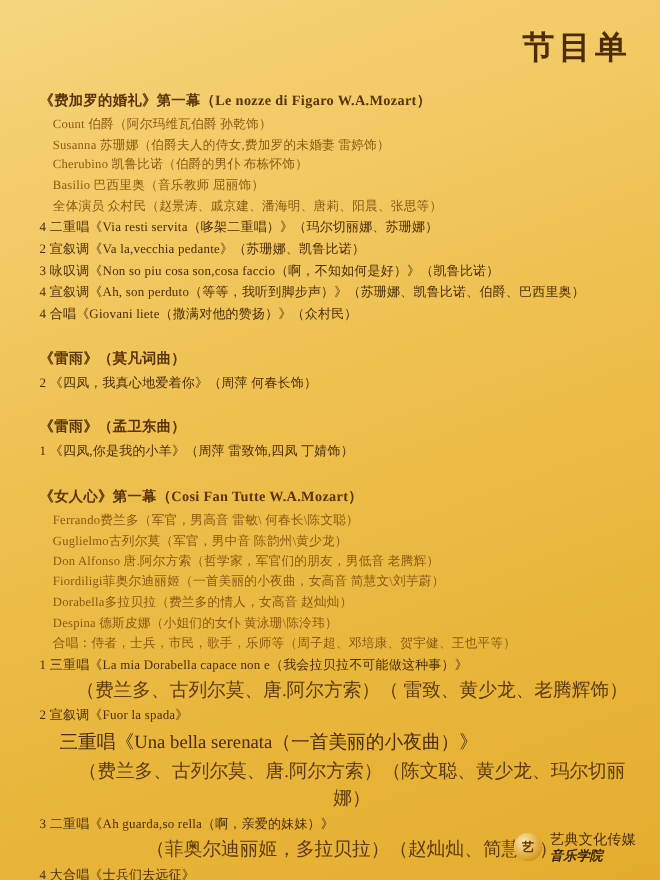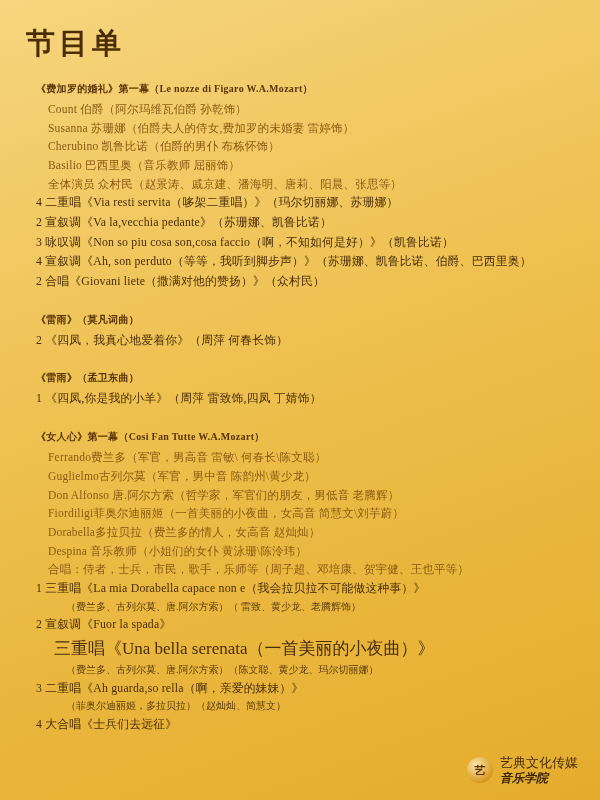--- a/index.html
+++ b/index.html
@@ -15,33 +15,33 @@
     color: #4a2d08;
   }
   #page {
     position: relative;
     width: 600px;
     height: 800px;
     box-sizing: border-box;
     padding: 18px 26px 10px 26px;
   }
   .title {
-    text-align: left;
+    text-align: right;
     font-size: 29px;
     font-weight: bold;
     letter-spacing: 4px;
     color: #4b2c05;
     margin: 6px 0 18px 0;
     font-family: "DejaVu Serif", "Liberation Serif", serif;
   }
   .section {
     margin-bottom: 12px;
   }
   .section-head {
-    font-size: 10px;
+    font-size: 13px;
     font-weight: bold;
     color: #5a3409;
     margin: 0 0 5px 10px;
     letter-spacing: 0.3px;
   }
   .cast-line {
     font-size: 11.5px;
     color: #8a5a12;
     margin: 0 0 2px 22px;
     letter-spacing: 0.2px;
@@ -54,24 +54,25 @@
     line-height: 1.5;
     letter-spacing: 0.2px;
   }
   .sub-line {
     font-size: 17px;
     color: #4a2d08;
     margin: 0 0 2px 28px;
     line-height: 1.5;
   }
   .sub-line2 {
-    font-size: 10px;
+    font-size: 17px;
     color: #5b3a10;
     margin: 0 0 2px 40px;
     line-height: 1.45;
+    text-align: center;
   }
   .gap { height: 10px; }
   .footer {
     position: absolute;
     right: 22px;
     bottom: 14px;
     display: flex;
     align-items: center;
     gap: 7px;
   }
@@ -115,21 +116,21 @@
     <div class="section-head">《费加罗的婚礼》第一幕（Le nozze di Figaro  W.A.Mozart）</div>
     <div class="cast-line">Count  伯爵（阿尔玛维瓦伯爵 孙乾饰）</div>
     <div class="cast-line">Susanna  苏珊娜（伯爵夫人的侍女,费加罗的未婚妻 雷婷饰）</div>
     <div class="cast-line">Cherubino  凯鲁比诺（伯爵的男仆 布栋怀饰）</div>
     <div class="cast-line">Basilio  巴西里奥（音乐教师 屈丽饰）</div>
     <div class="cast-line">全体演员  众村民（赵景涛、戚京建、潘海明、唐莉、阳晨、张思等）</div>
     <div class="num-line">4 二重唱《Via resti servita（哆架二重唱）》（玛尔切丽娜、苏珊娜）</div>
     <div class="num-line">2 宣叙调《Va la,vecchia pedante》（苏珊娜、凯鲁比诺）</div>
     <div class="num-line">3 咏叹调《Non so piu cosa son,cosa faccio（啊，不知如何是好）》（凯鲁比诺）</div>
     <div class="num-line">4 宣叙调《Ah, son perduto（等等，我听到脚步声）》（苏珊娜、凯鲁比诺、伯爵、巴西里奥）</div>
-    <div class="num-line">2 合唱《Giovani liete（撒满对他的赞扬）》（众村民）</div>
+    <div class="num-line">4 合唱《Giovani liete（撒满对他的赞扬）》（众村民）</div>
   </div>
 
   <div class="gap"></div>
 
   <div class="section">
     <div class="section-head">《雷雨》（莫凡词曲）</div>
     <div class="num-line">2 《四凤，我真心地爱着你》（周萍 何春长饰）</div>
   </div>
 
   <div class="gap"></div>
@@ -141,21 +142,21 @@
 
   <div class="gap"></div>
 
   <div class="section">
     <div class="section-head">《女人心》第一幕（Cosi Fan Tutte W.A.Mozart）</div>
     <div class="cast-line">Ferrando费兰多（军官，男高音  雷敏\ 何春长\陈文聪）</div>
     <div class="cast-line">Guglielmo古列尔莫（军官，男中音 陈韵州\黄少龙）</div>
     <div class="cast-line">Don Alfonso 唐.阿尔方索（哲学家，军官们的朋友，男低音  老腾辉）</div>
     <div class="cast-line">Fiordiligi菲奥尔迪丽姬（一首美丽的小夜曲，女高音  简慧文\刘芋蔚）</div>
     <div class="cast-line">Dorabella多拉贝拉（费兰多的情人，女高音  赵灿灿）</div>
-    <div class="cast-line">Despina 音乐教师（小姐们的女仆 黄泳珊\陈泠玮）</div>
+    <div class="cast-line">Despina 德斯皮娜（小姐们的女仆 黄泳珊\陈泠玮）</div>
     <div class="cast-line">合唱：侍者，士兵，市民，歌手，乐师等（周子超、邓培康、贺宇健、王也平等）</div>
 
     <div class="num-line">1 三重唱《La mia Dorabella capace non e（我会拉贝拉不可能做这种事）》</div>
     <div class="sub-line2">（费兰多、古列尔莫、唐.阿尔方索）（ 雷致、黄少龙、老腾辉饰）</div>
 
     <div class="num-line">2 宣叙调《Fuor la spada》</div>
     <div class="sub-line">三重唱《Una bella serenata（一首美丽的小夜曲）》</div>
     <div class="sub-line2">（费兰多、古列尔莫、唐.阿尔方索）（陈文聪、黄少龙、玛尔切丽娜）</div>
 
     <div class="num-line">3 二重唱《Ah guarda,so rella（啊，亲爱的妹妹）》</div>

